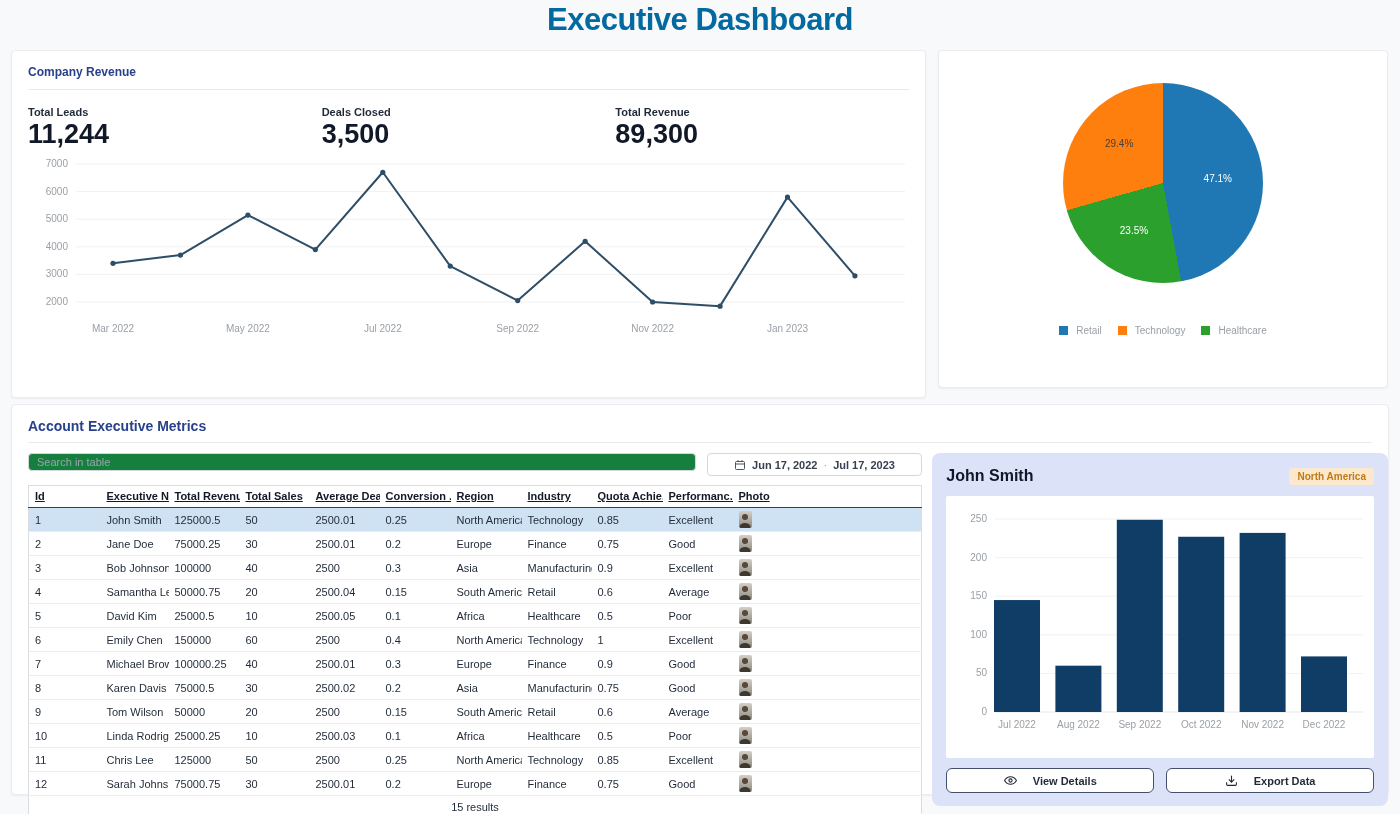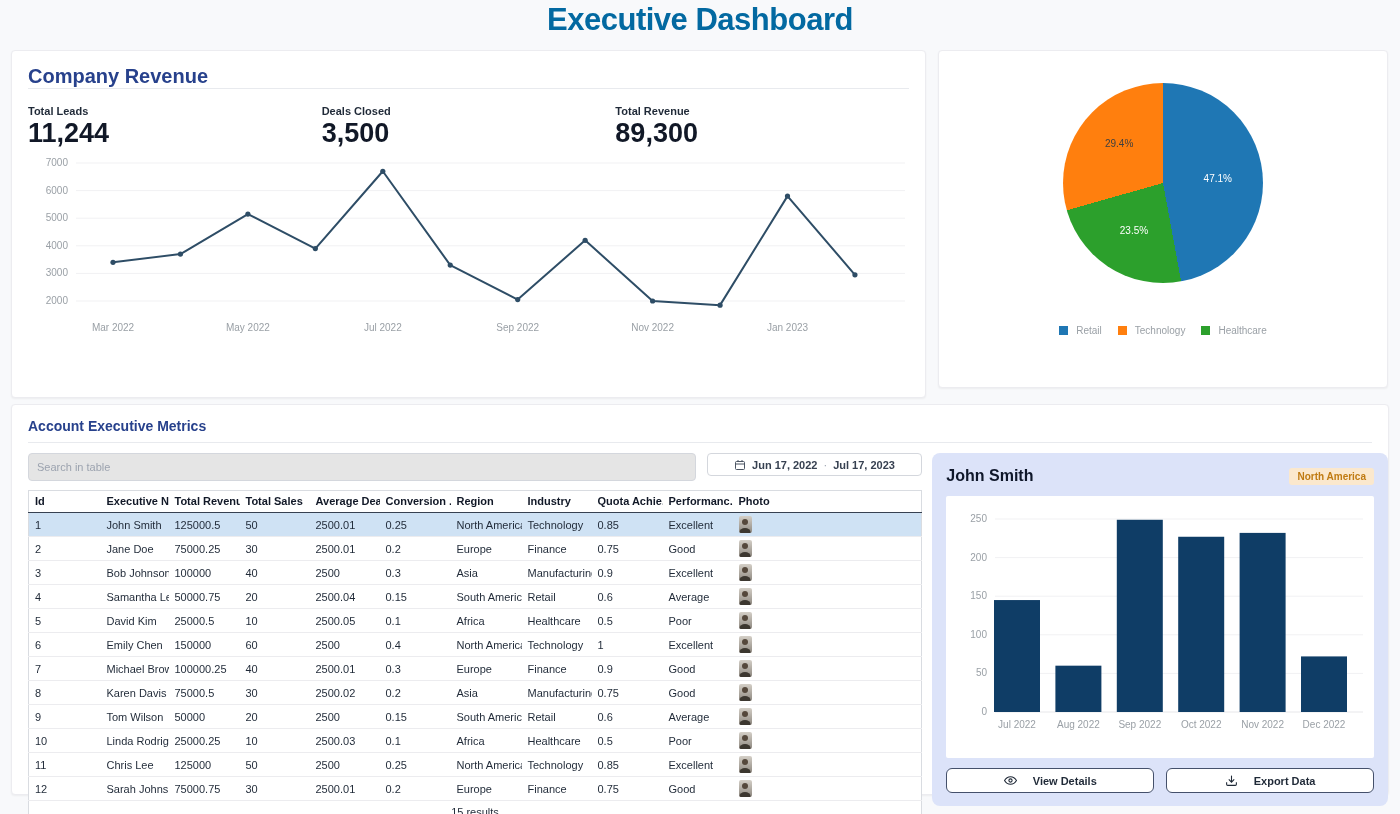--- a/index.html
+++ b/index.html
@@ -14,21 +14,21 @@
   h1.page-title {
     text-align:center; font-size:31px; font-weight:700;
     margin:2px 0 12px; color:#0369a1; letter-spacing:-0.5px;
   }
   .row1 { display:flex; gap:12px; margin:0 11px; align-items:flex-start; }
   .card {
     background:#fff; border:1px solid #ececf0; border-radius:4px;
     box-shadow:0 1px 2px rgba(0,0,0,0.05); padding:14px 16px;
   }
   .card h2 {
-    font-size:20px; margin:0; 
+    font-size:12px; margin:0; padding-bottom:10px;
     border-bottom:1px solid #e8eaee; color:#27418c; font-weight:700;
   }
   #company-card { width:915px; height:348px; }
   #pie-card { width:450px; height:338px; }
 
   .kpis { display:flex; margin-top:16px; }
   .kpi { width:300px; }
   .kpi .lbl { font-size:11px; font-weight:700; color:#1f2937; }
   .kpi .val { font-size:27px; font-weight:700; color:#111827; margin-top:1px; }
 
@@ -48,40 +48,40 @@
   }
   .legend-item { display:flex; gap:8px; align-items:center; cursor:pointer; }
   .legend-sq { width:9px; height:9px; display:inline-block; }
 
   #metrics-card { margin:6px 11px 0; width:1378px; height:391px; padding:13px 0 13px 16px; }
   #metrics-card h2 { font-size:14px; padding-bottom:8px; margin-right:16px; }
   .metrics-body { display:flex; gap:10px; margin-top:10px; }
   .left-col { width:895px; }
   .controls { display:flex; gap:11px; }
   input.search {
-    width:668px; height:28px; border:1px solid #d4d7dd; border-radius:4px;
+    width:668px; height:18px; border:1px solid #d4d7dd; border-radius:4px;
     padding:0 8px; font-size:11px; color:#111; outline:none;
-    font-family:"Liberation Sans", sans-serif; background:#e5e5e5;
+    font-family:"Liberation Sans", sans-serif; background:#15803d;
   }
   input.search::placeholder { color:#9ca3af; }
   .daterange {
     width:215px; height:23px; border:1px solid #d4d7dd; border-radius:4px;
     display:flex; align-items:center; justify-content:center; gap:6px;
     font-size:11px; font-weight:600; color:#374151; background:#fff; cursor:pointer;
   }
   .daterange .sep { color:#9ca3af; font-weight:400; }
 
   table.exec {
     margin-top:9px; width:893px; border-collapse:collapse; font-size:11px;
     border:1px solid #d9dce1; table-layout:fixed; background:#fff;
   }
   table.exec th {
     text-align:left; font-weight:700; padding:4px 6px 5px;
     border-bottom:1.5px solid #374151; color:#111827;
-    overflow:hidden; white-space:nowrap;
+    overflow:hidden; white-space:nowrap;text-decoration:underline;
   }
   table.exec td {
     padding:3px 6px; border-bottom:1px solid #ececef; color:#1f2937;
     height:17px; overflow:hidden; white-space:nowrap;
   }
   table.exec tr.selected td { background:#cfe2f4; }
   table.exec tfoot td { text-align:center; border-bottom:none; padding:5px; color:#1f2937; }
   .avatar { width:13px; height:17px; border-radius:2px; position:relative; overflow:hidden;
     background:linear-gradient(#d4cfc7,#8e8880); }
   .avatar::before { content:''; position:absolute; top:3px; left:50%; transform:translateX(-50%);

